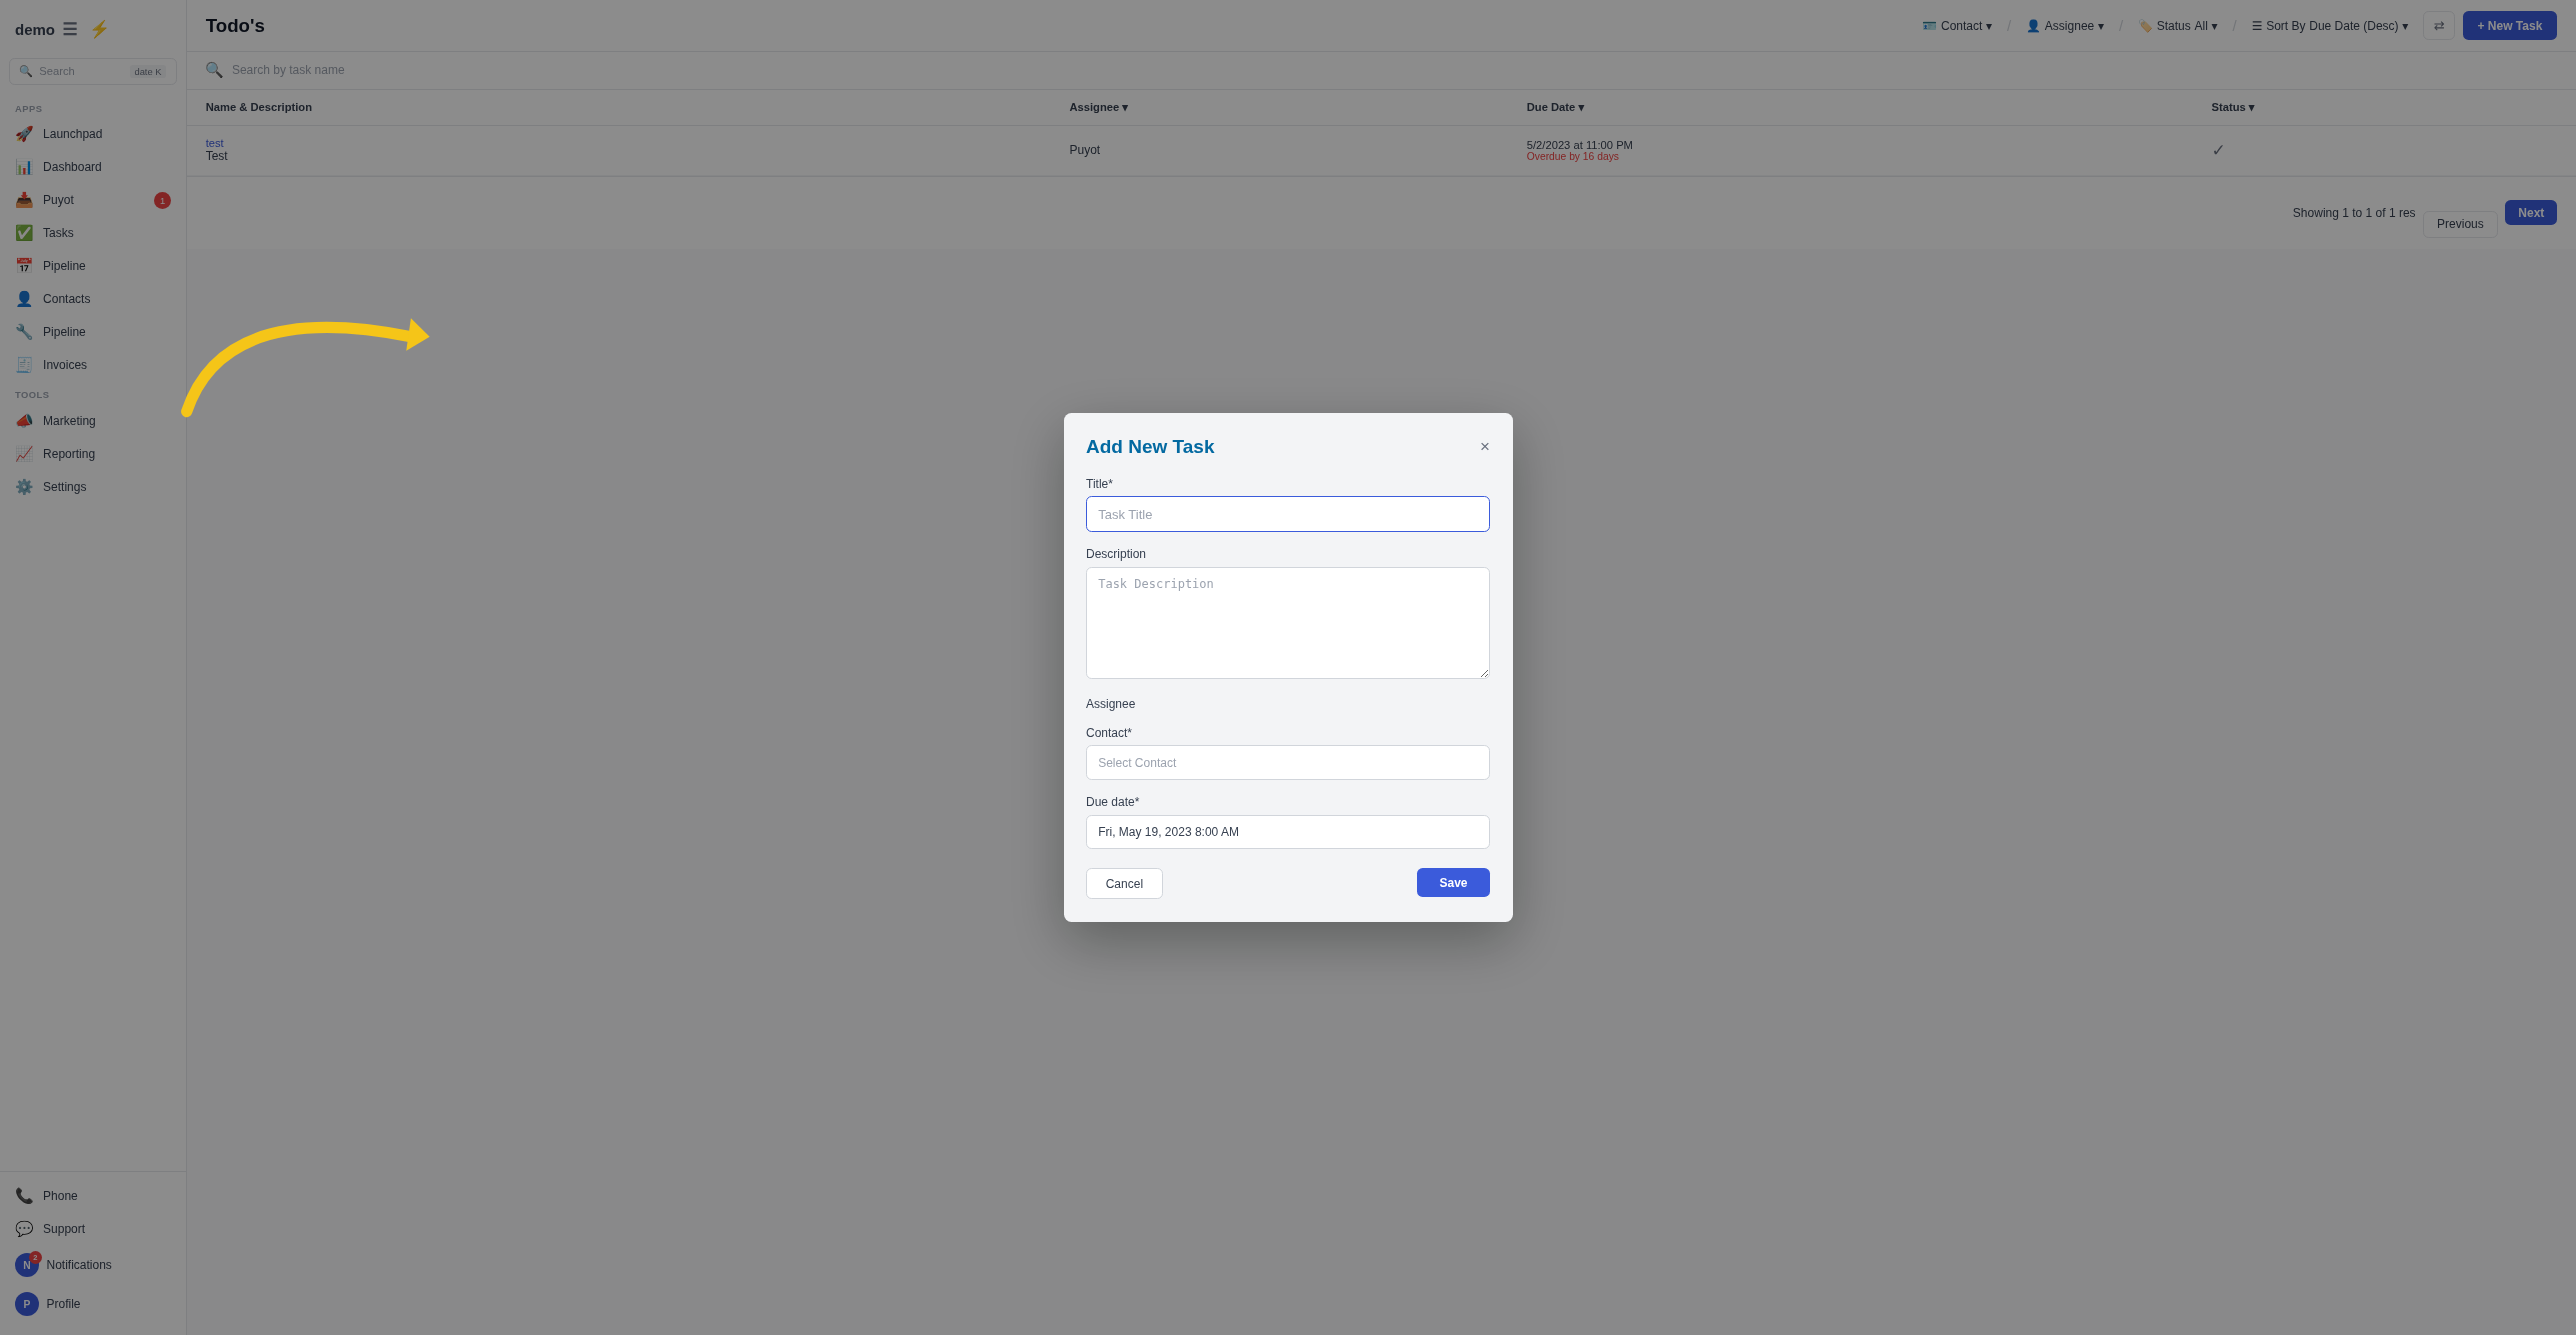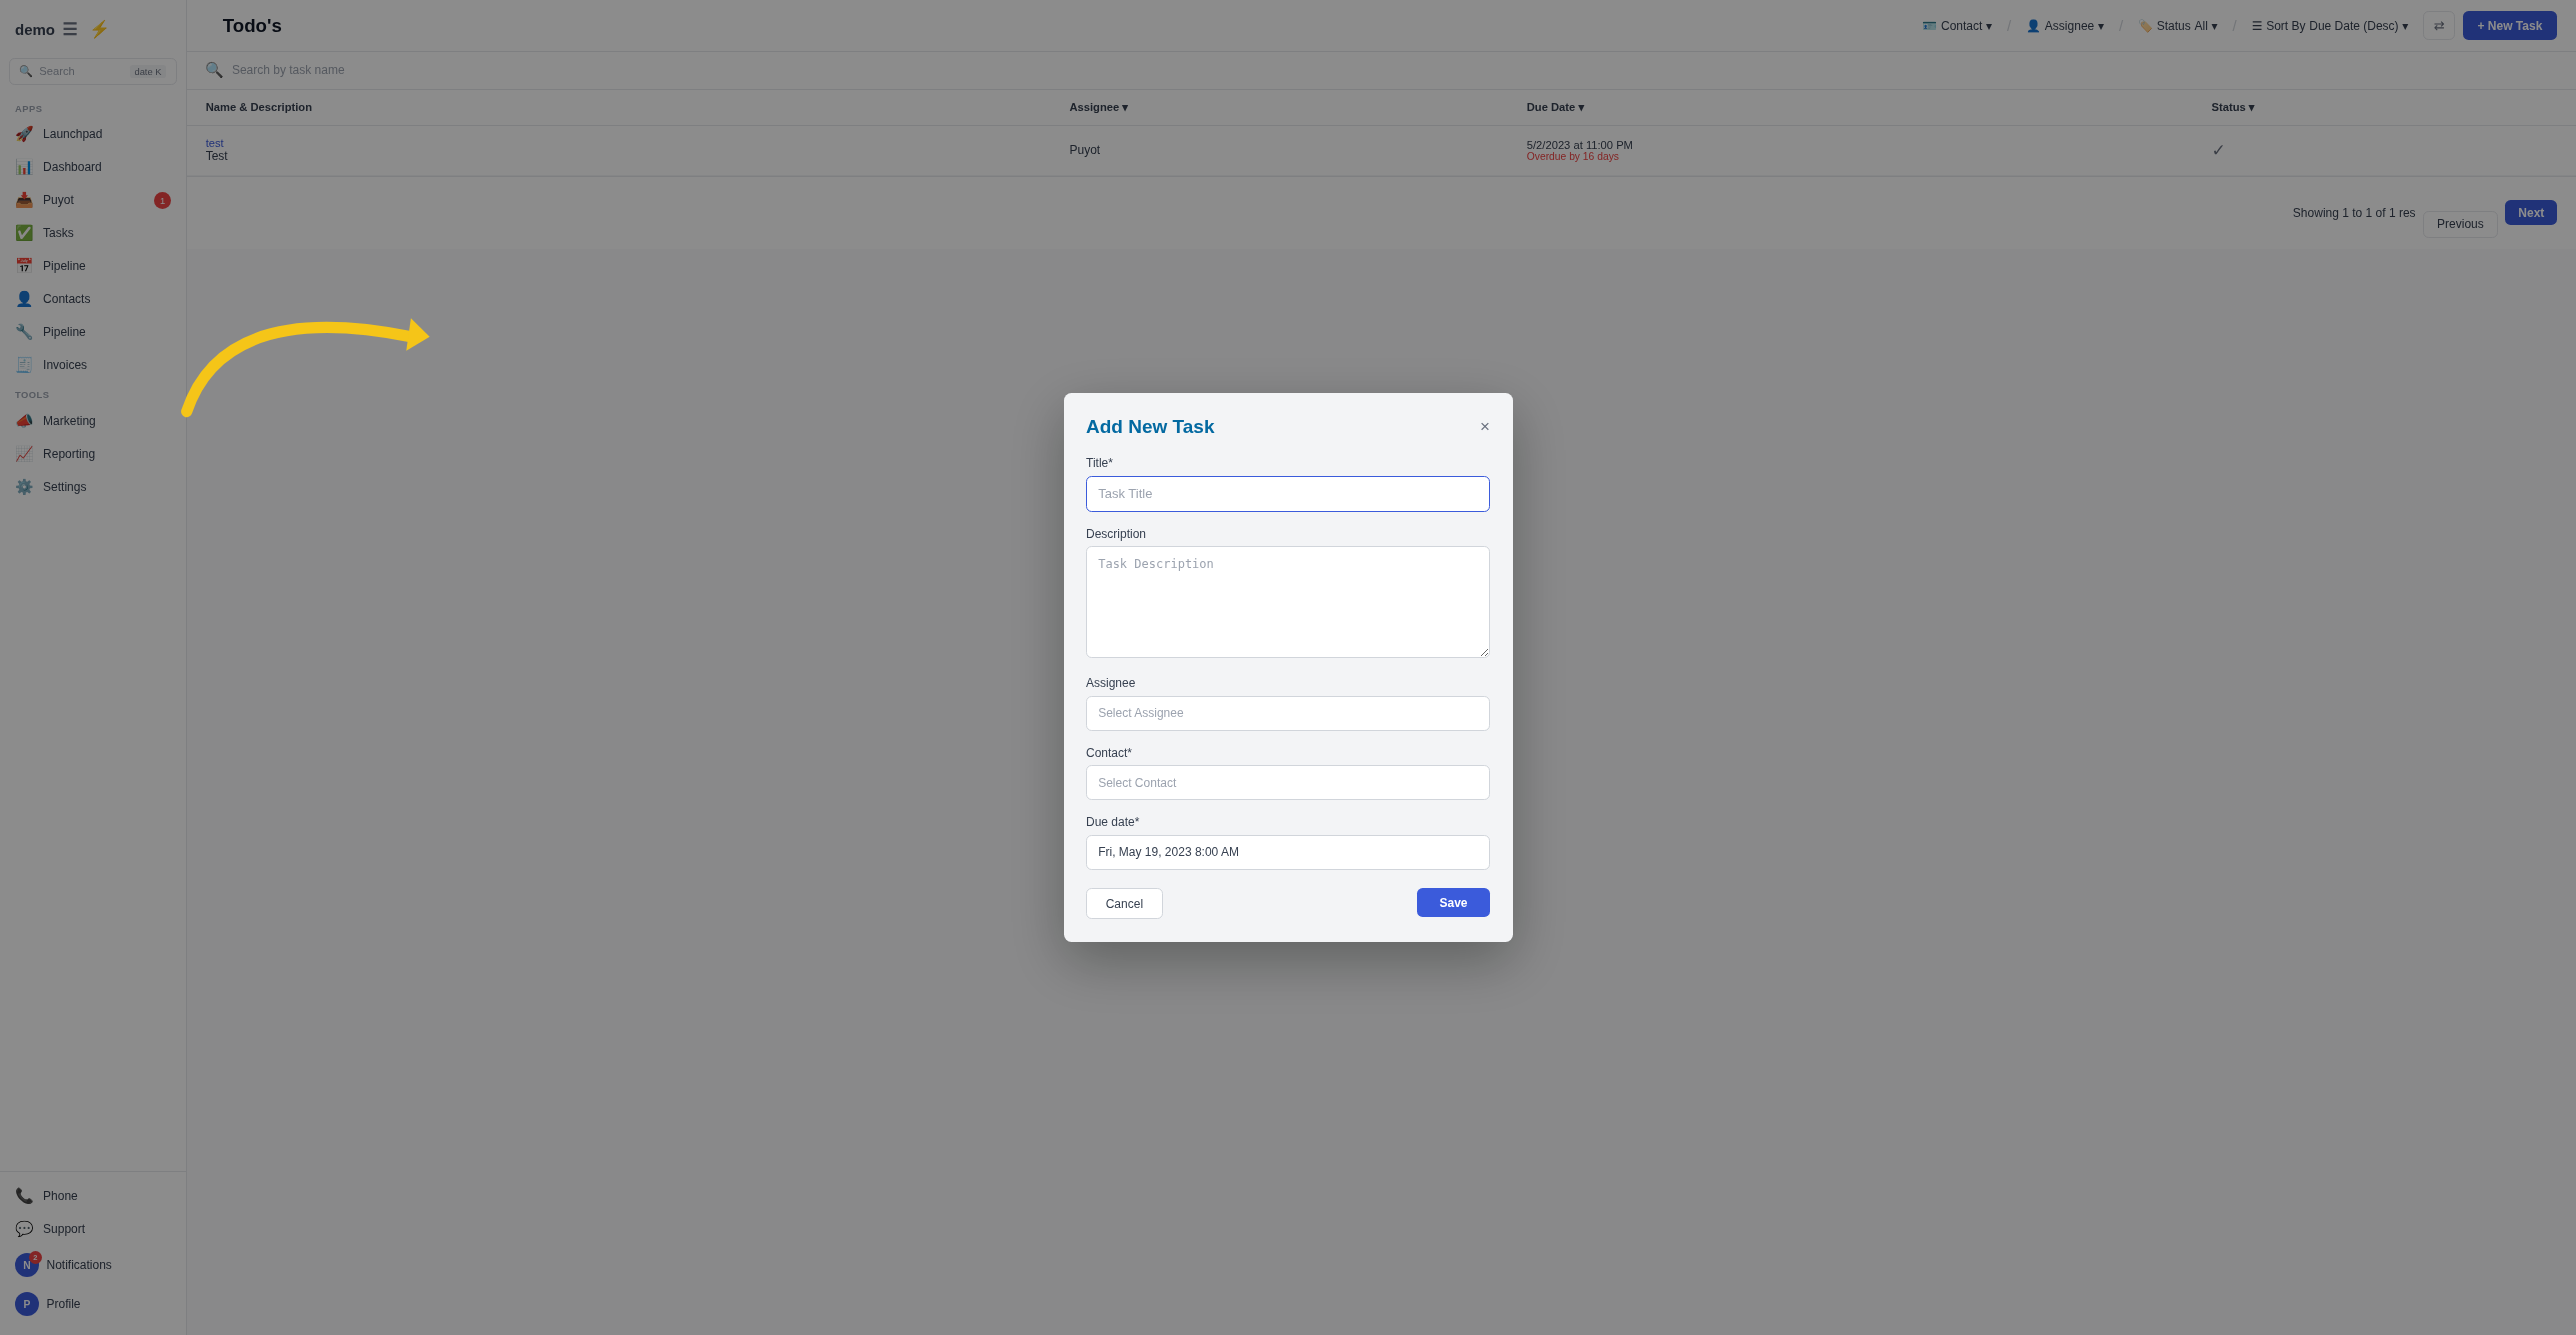--- a/index.html
+++ b/index.html
@@ -74,21 +74,21 @@
 
     
     .main { flex: 1; display: flex; flex-direction: column; overflow: hidden; }
 
     
     .topbar {
       background: #fff; border-bottom: 0.9px solid #e5e7eb;
       display: flex; align-items: center; padding: 9.4px 18.7px; gap: 15px;
       height: 52px;
     }
-    .topbar-title { font-size: 18.7px; font-weight: 700; color: #111827; margin-left: 17px; }
+    .topbar-title { font-size: 18.7px; font-weight: 700; color: #111827; }
     .topbar-filters { display: flex; align-items: center; gap: 7.5px; margin-left: auto; }
     .filter-btn {
       display: flex; align-items: center; gap: 3.7px;
       border: none; background: none; cursor: pointer;
       font-size: 12px; color: #374151; padding: 3.7px 7.5px;
     }
     .filter-sep { color: #d1d5db; font-size: 15px; }
     .new-task-btn {
       background: #3b5bdb; color: #fff; border: none;
       border-radius: 5.6px; padding: 7.5px 15px;
@@ -439,23 +439,20 @@
       <input class="title-input" type="text" placeholder="Task Title" style="">
     </div>
 
     <div class="form-group">
       <label class="form-label">Description</label>
       <textarea class="desc-textarea" placeholder="Task Description" style=""></textarea>
     </div>
 
     <div class="form-group">
       <label class="form-label">Assignee</label>
-      <select class="select-input">
-        <option value="">Select Assignee</option>
-      </select>
     </div>
 
     <div class="form-group">
       <label class="form-label">Contact*</label>
       <select class="select-input">
         <option value="">Select Contact</option>
       </select>
     </div>
 
     <div class="form-group">

